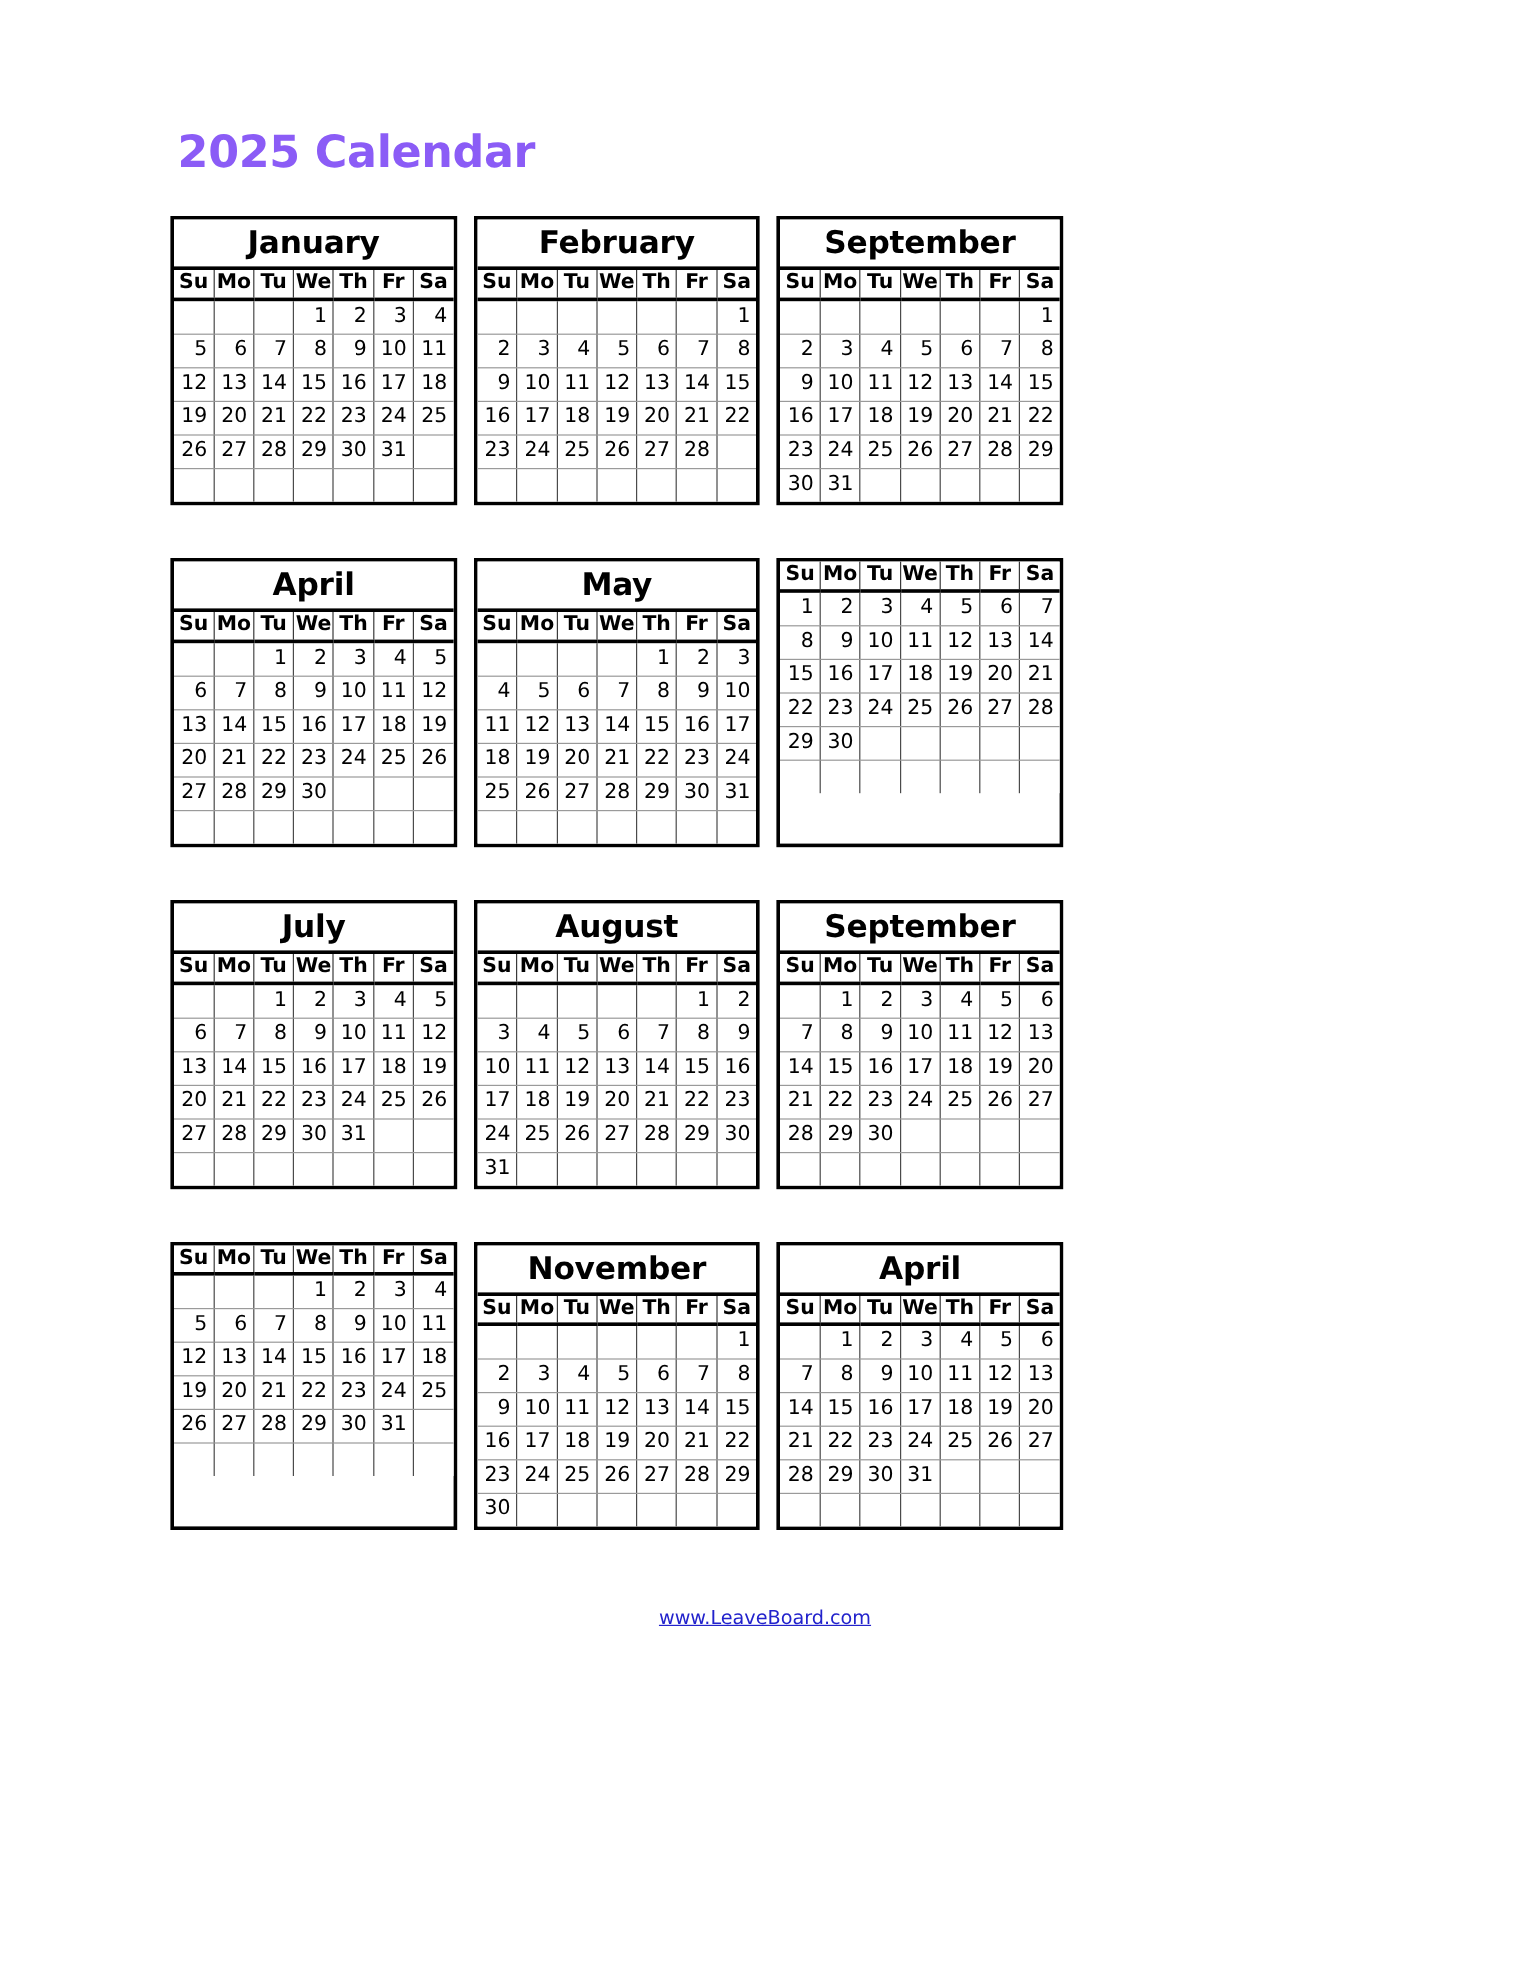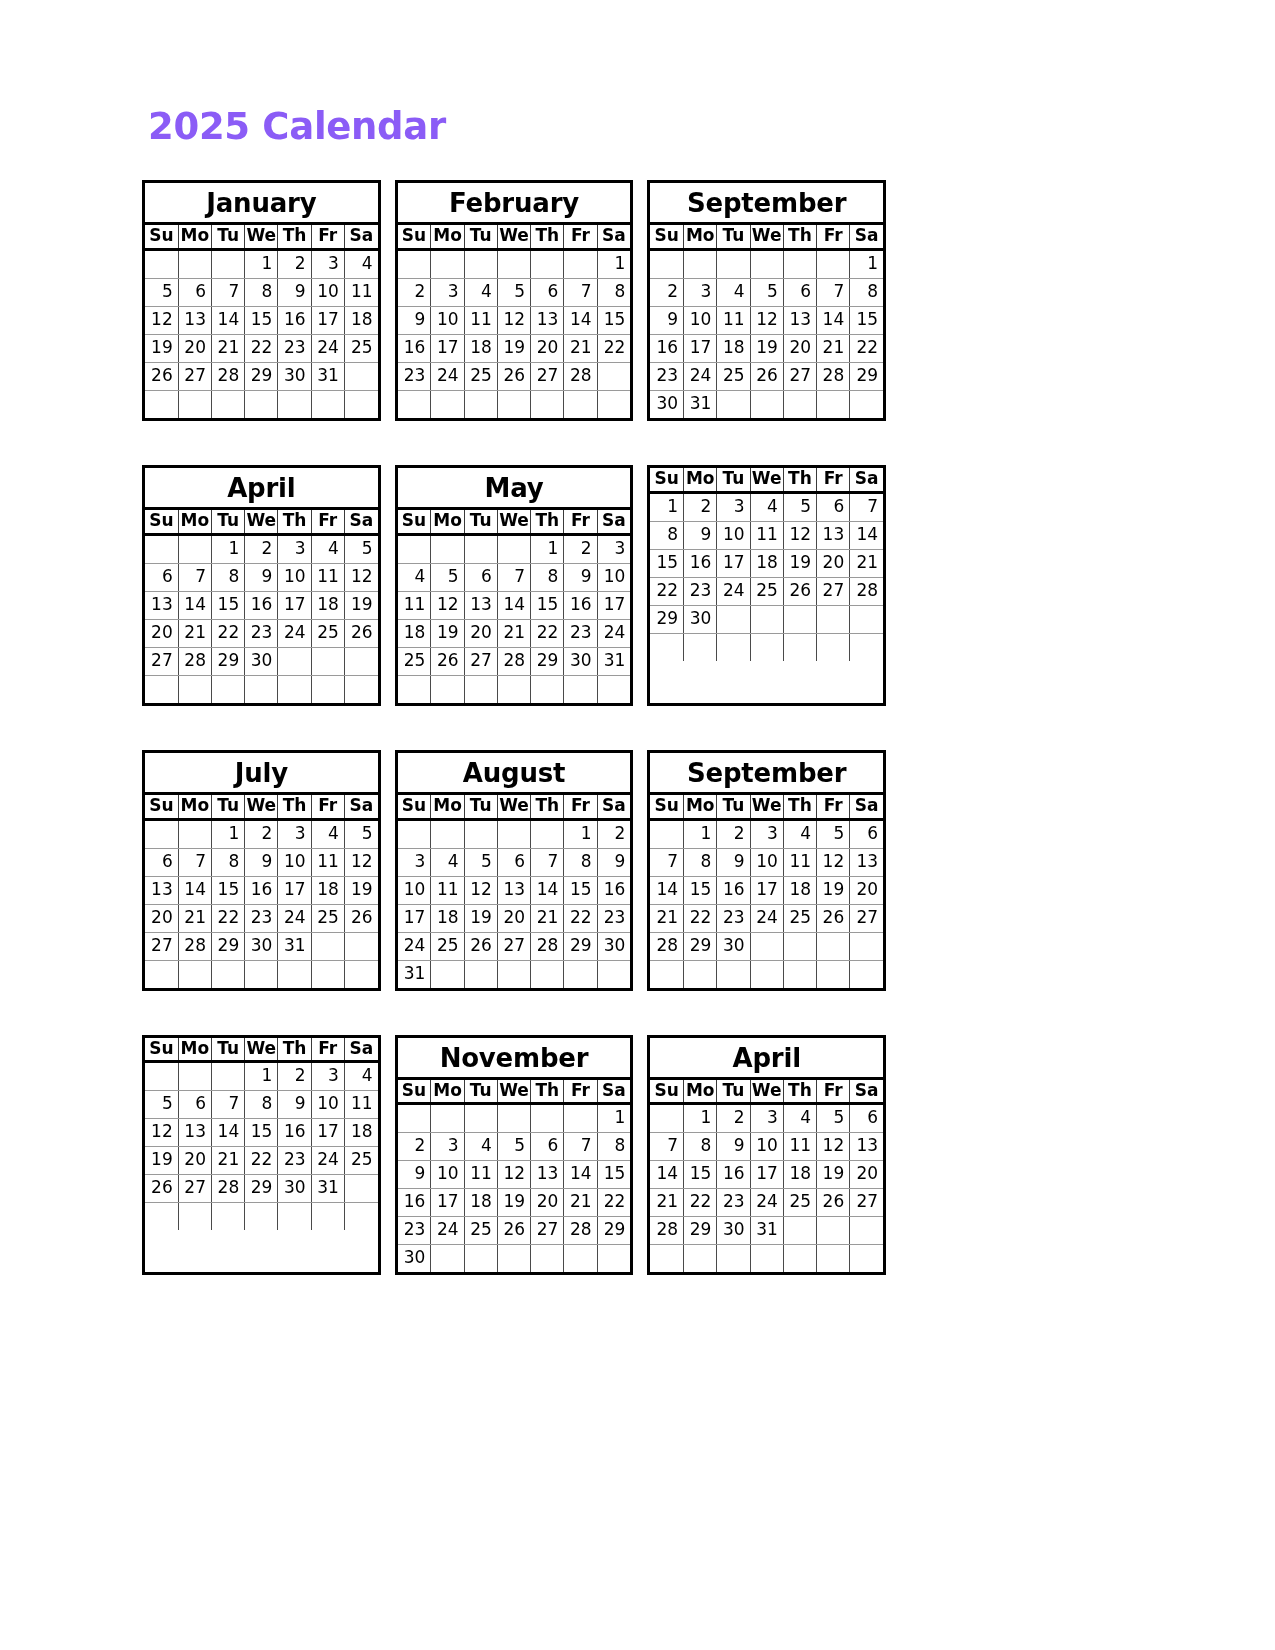--- a/index.html
+++ b/index.html
@@ -987,14 +987,15 @@
                 <td></td>
                 <td></td>
                 <td></td>
               </tr>
             </tbody>
           </table>
         </div>
       </div>
     </div>
 
+  <div class="footer-link">www.LeaveBoard.com</div>
 
 </div>
 
 </body></html>

